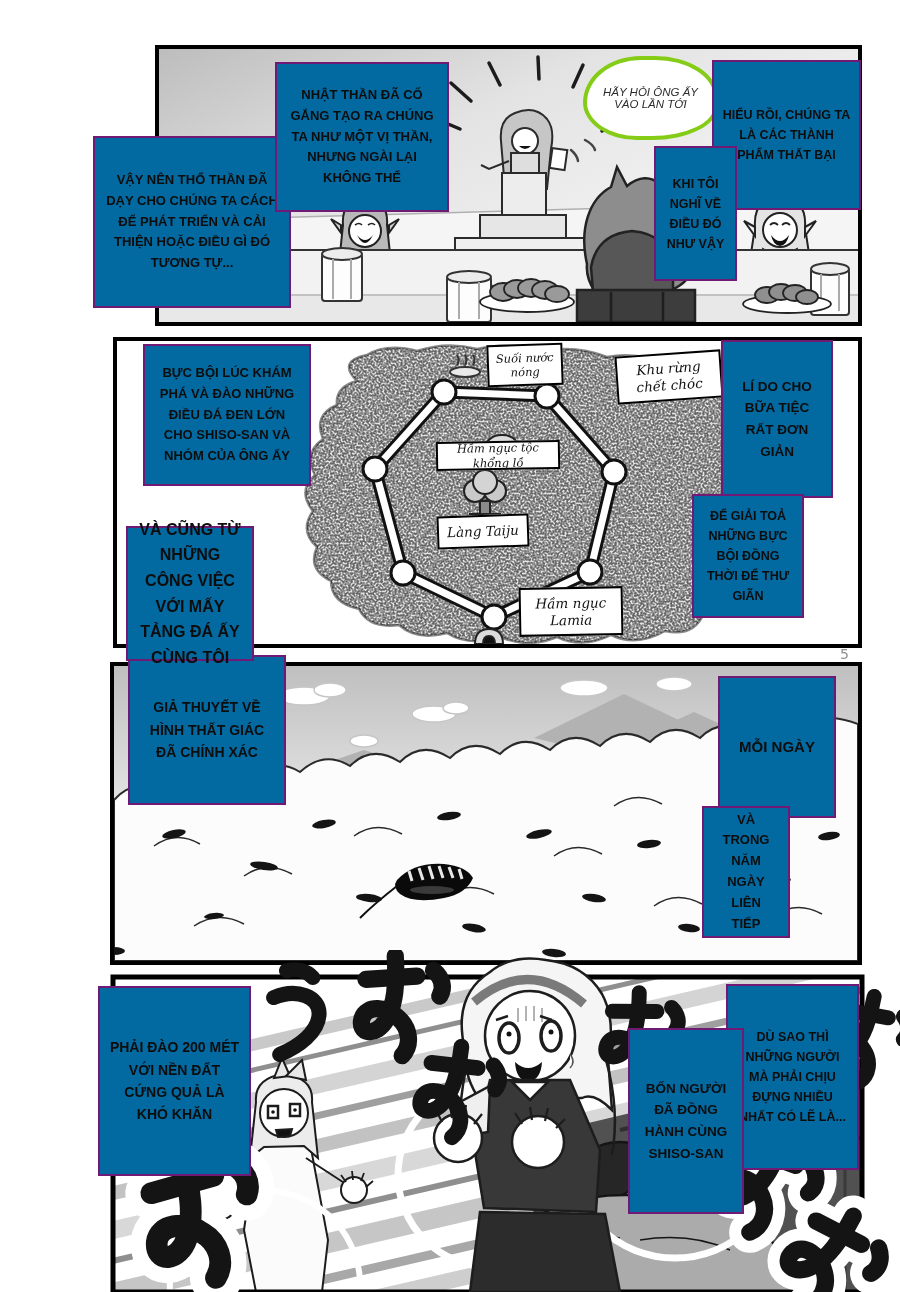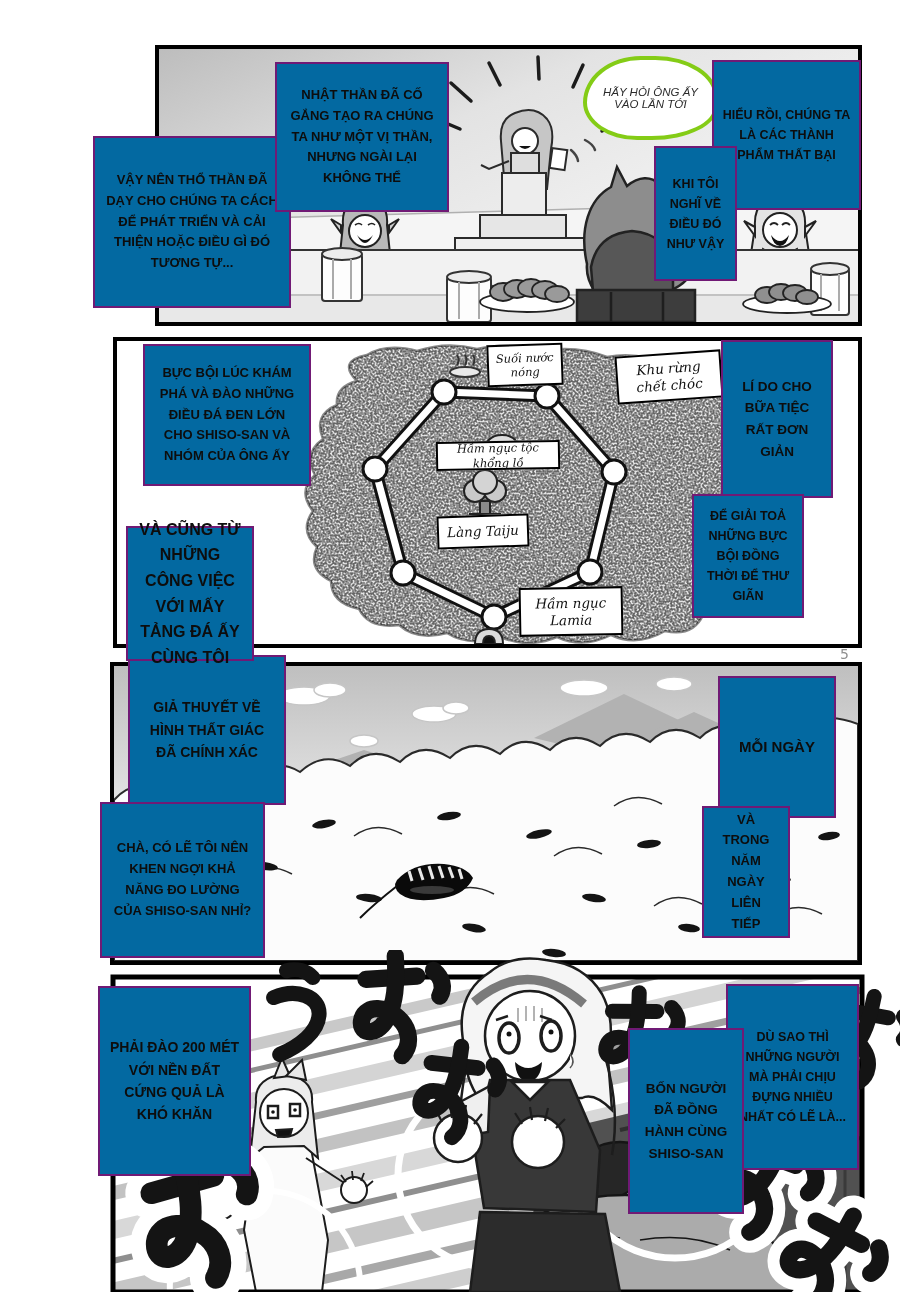--- a/index.html
+++ b/index.html
@@ -283,21 +283,20 @@
           <line x1="335" y1="201" x2="339" y2="212"></line>
             <line x1="345" y1="203" x2="348" y2="213"></line>
         </g>
         <ellipse cx="318" cy="224" rx="22" ry="4" fill="#3a3a3a"></ellipse>
         <path d="M283,220 Q260,238 246,252" fill="none" stroke="#111" stroke-width="2"></path>
       </g>
     </svg>
   </div>
 
   <div class="bubble" style="left:128px;top:655px;width:158px;height:150px;font-size:14px;">GIẢ THUYẾT VỀ HÌNH THẤT GIÁC ĐÃ CHÍNH XÁC</div>
-  <div class="bubble" style="left:100px;top:802px;width:165px;height:156px;font-size:13px;z-index:31;">CHÀ, CÓ LẼ TÔI NÊN KHEN NGỢI KHẢ NĂNG ĐO LƯỜNG CỦA SHISO-SAN NHỈ?</div>
   <div class="bubble" style="left:718px;top:676px;width:118px;height:142px;font-size:15px;">MỖI NGÀY</div>
   <div class="bubble" style="left:702px;top:806px;width:88px;height:132px;font-size:13px;z-index:31;padding:14px;">VÀ TRONG NĂM NGÀY LIÊN TIẾP</div>
 
   <svg width="840" height="342" viewBox="0 0 840 342" style="position:absolute;left:60px;top:950px;z-index:12;">
     <defs>
       <clipPath id="p4clip">
           <rect x="53" y="27" width="749" height="315"></rect>
         </clipPath>
       <g id="glyph-o">
         <path d="M14,28 L58,22"></path>

